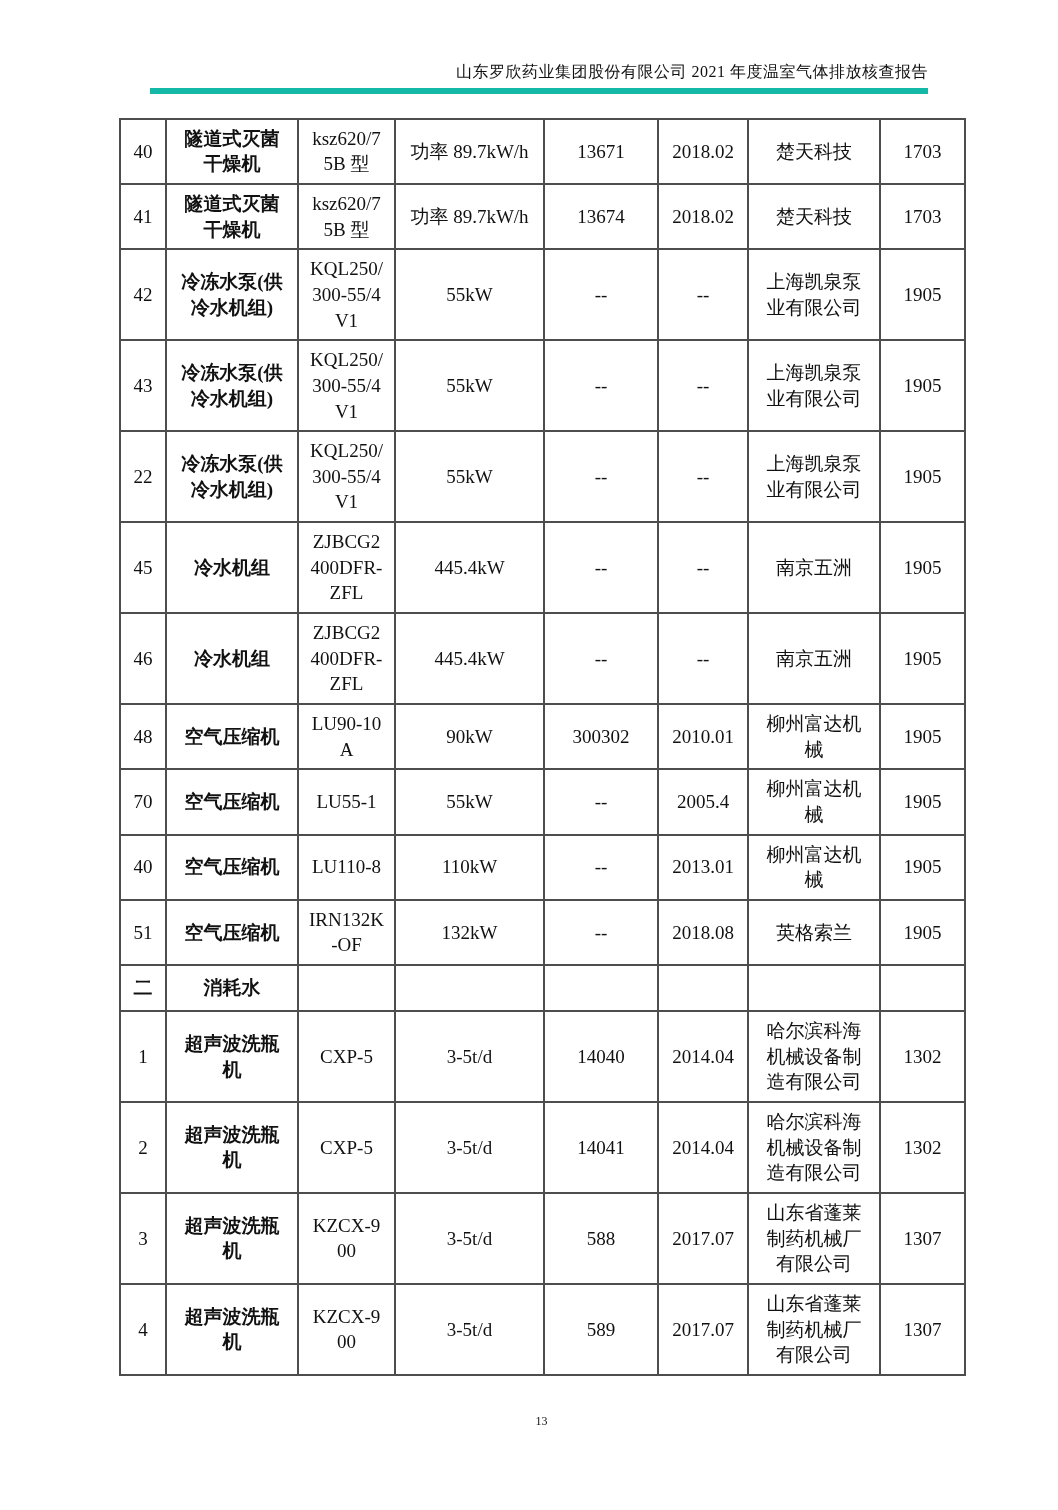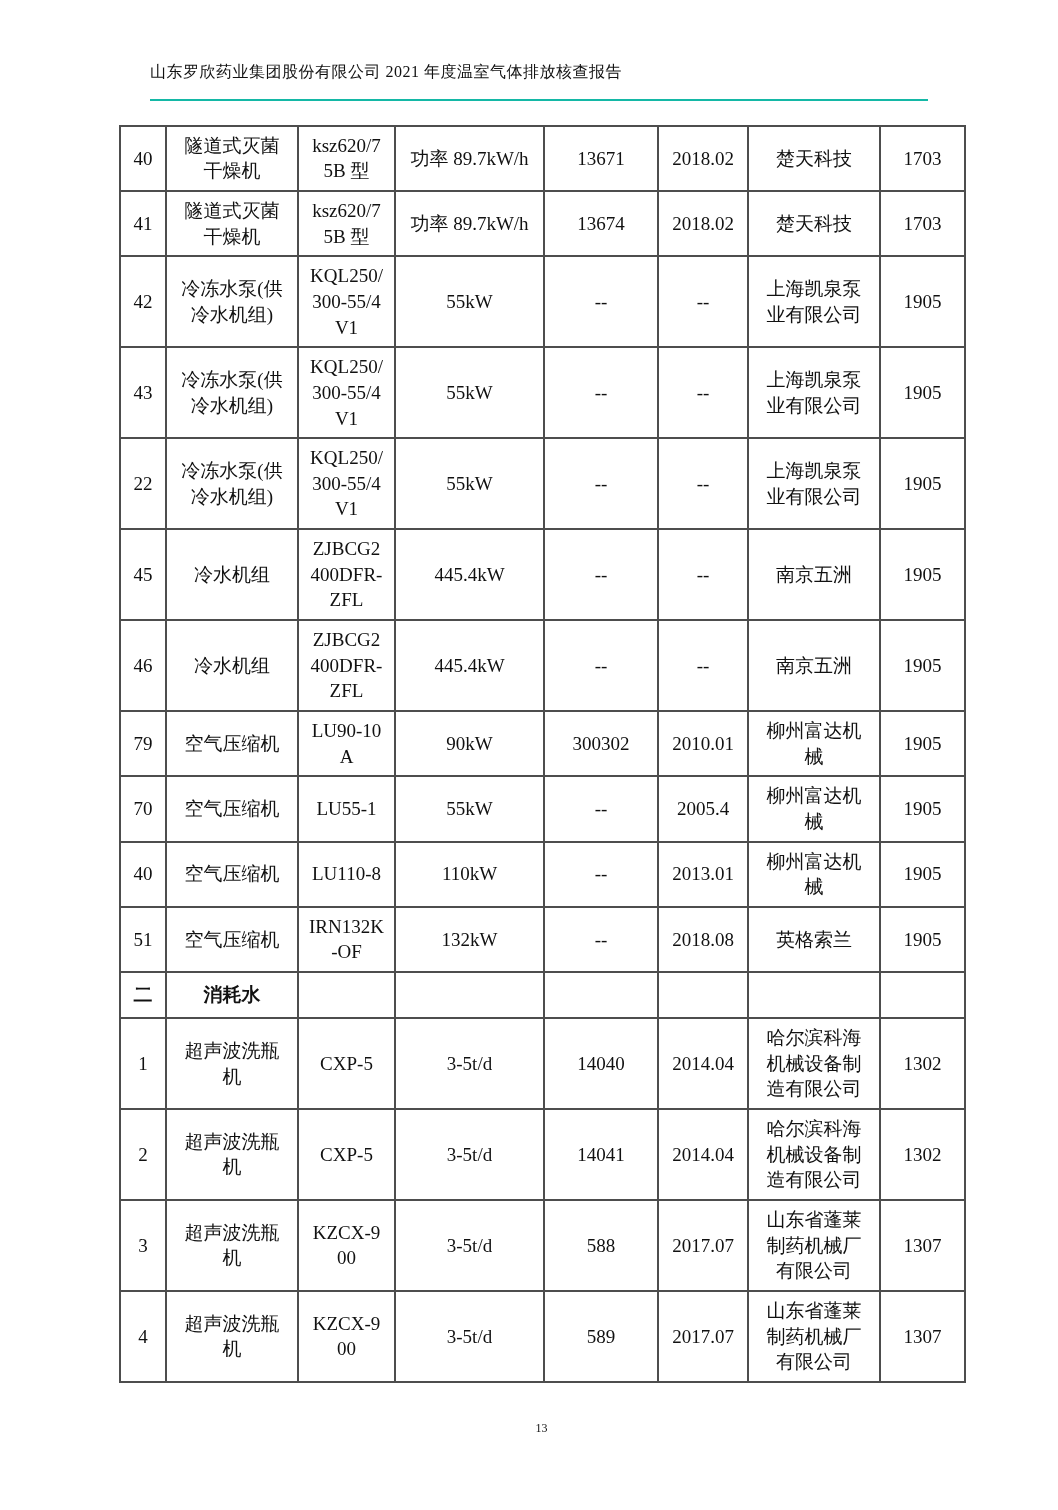--- a/index.html
+++ b/index.html
@@ -15,23 +15,23 @@
     font-family: "Liberation Serif", "DejaVu Serif", serif;
     color: #111111;
     overflow: hidden;
   }
   .page-header {
     padding-top: 62px;
   }
   .header-rule {
     width: 778px;
     margin-left: 150px;
-    border-bottom: 2px solid #14b8a6;
-    padding-bottom: 16px;
-    text-align: left;
+    border-bottom: 6px solid #14b8a6;
+    padding-bottom: 5px;
+    text-align: right;
     font-size: 16px;
     line-height: 1.3;
     letter-spacing: 0.5px;
   }
   table.equipment-table {
     border-collapse: collapse;
     table-layout: fixed;
     width: 845px;
     margin-left: 119px;
     margin-top: 24px;
@@ -41,21 +41,21 @@
     border: 2px solid #4d4d4d;
     text-align: center;
     vertical-align: middle;
     font-size: 19px;
     line-height: 1.35;
     padding: 6px 4px;
     word-break: break-all;
     overflow: hidden;
   }
   
-  table.equipment-table td:nth-child(2) { padding: 6px 13px; }
+  table.equipment-table td:nth-child(2) { padding: 6px 13px; font-weight: bold; }
   
   table.equipment-table td:nth-child(3) { padding: 6px 9px; }
   
   table.equipment-table td:nth-child(7) { padding: 6px 13px; }
   tr.section td {
     font-weight: bold;
     height: 46px;
   }
   .page-number {
     width: 845px;
@@ -150,21 +150,21 @@
         <td>46</td>
         <td>冷水机组</td>
         <td>ZJBCG2400DFR-ZFL</td>
         <td>445.4kW</td>
         <td>--</td>
         <td>--</td>
         <td>南京五洲</td>
         <td>1905</td>
       </tr>
       <tr>
-        <td>79</td>
+        <td>48</td>
         <td>空气压缩机</td>
         <td>LU90-10A</td>
         <td>90kW</td>
         <td>300302</td>
         <td>2010.01</td>
         <td>柳州富达机械</td>
         <td>1905</td>
       </tr>
       <tr>
         <td>70</td>

